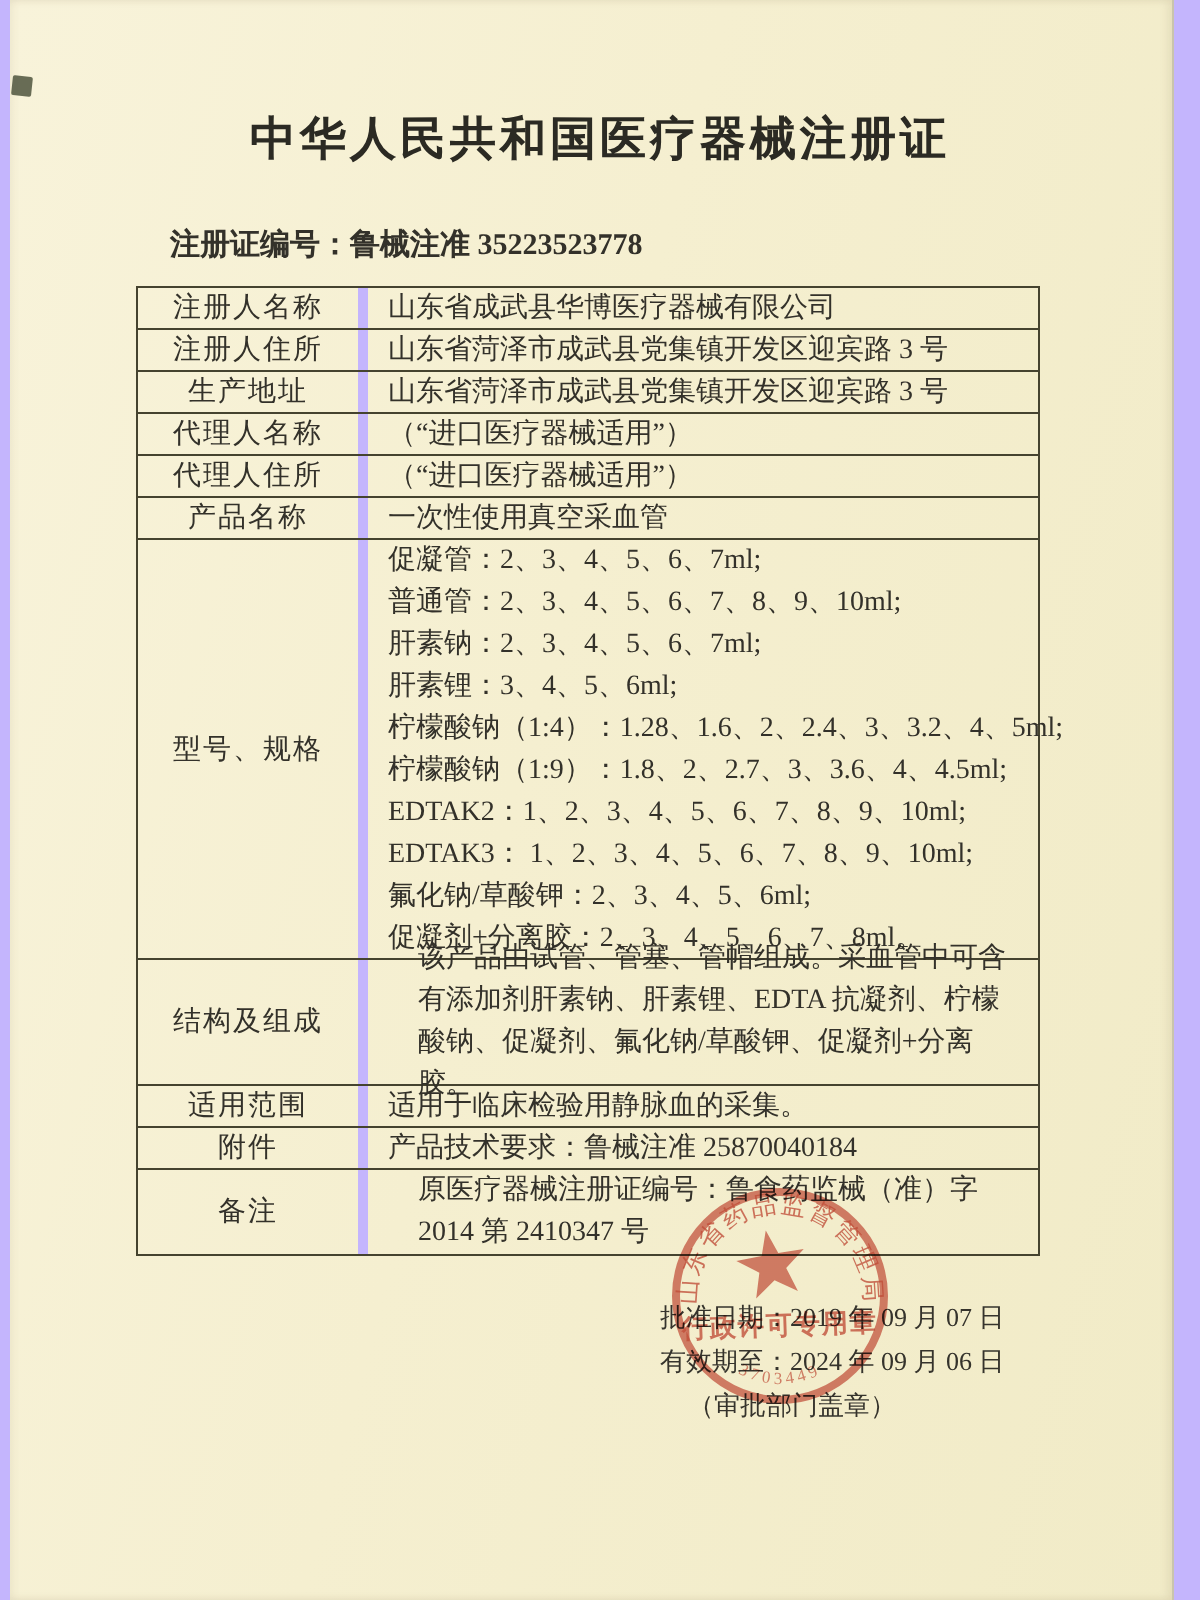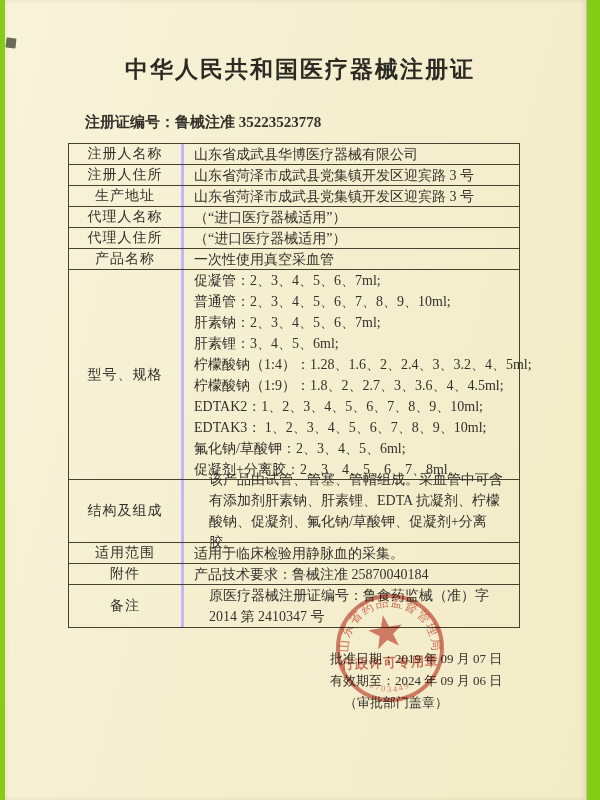--- a/index.html
+++ b/index.html
@@ -1,31 +1,31 @@
 <!DOCTYPE html>
 <html><head>
 <meta charset="utf-8">
 <style>
   * { margin:0; padding:0; box-sizing:border-box; }
   html,body { width:600px; height:800px; background:#ffffff; overflow:hidden; }
-  .page { position:relative; width:600px; height:800px; background:#84cc16;
+  .page { position:relative; width:600px; height:800px; background:#c4b5fd;
           font-family:"Liberation Serif","DejaVu Serif",serif; color:#33312a; }
   .paper { position:absolute; left:5px; top:0; width:582px; height:800px;
            background:linear-gradient(105deg,#f8f3da 0%,#f5efd0 45%,#f1ebc7 100%);
            box-shadow: inset -3px 0 4px rgba(120,110,70,.12), inset 2px 0 3px rgba(120,110,70,.06); }
   .edge-line { position:absolute; left:586px; top:0; width:1px; height:800px; background:#c9c4ad; }
   .corner-mark { position:absolute; left:6px; top:38px; width:10px; height:10px;
                  background:#434a33; opacity:.8; transform:rotate(6deg); border-radius:1px; }
   .doc-title { position:absolute; left:0; top:54px; width:600px; text-align:center;
                font-size:23px; letter-spacing:2px; font-weight:600; color:#2b2a23; }
   .cert-line { position:absolute; left:85px; top:113px; font-size:15px; font-weight:600; color:#33312a; }
   .rtable { position:absolute; left:68px; top:143px; width:452px; border:1.5px solid #45432f; }
   .trow { display:flex; width:100%; border-bottom:1px solid #45432f; }
   .trow:last-child { border-bottom:none;font-family:Liberation Serif, serif; }
-  .tlabel { width:115px; min-width:115px; border-right:3px solid #c4b5fd;
+  .tlabel { width:115px; min-width:115px; border-right:5px solid #c4b5fd;
             display:flex; align-items:center; justify-content:center;
             font-size:14px; letter-spacing:1px; color:#33312a; text-align:left; }
   .tvalue { flex:1; padding:0 8px 0 10px; display:flex; flex-direction:column;
             justify-content:center; font-size:14px; line-height:21px; color:#33312a; }
   .spec-line { height:21px; line-height:21px; white-space:nowrap; }
   .wrap { line-height:21px;margin-left:15px; }
   .footer-left  { position:absolute; left:85px;  top:650px; font-size:13px; color:#35332c; }
   .footer-date1 { position:absolute; left:330px; top:650px; font-size:13px; color:#35332c; }
   .footer-date2 { position:absolute; left:330px; top:672px; font-size:13px; color:#35332c; }
   .footer-seal  { position:absolute; left:344px; top:694px; font-size:13px; color:#35332c; }

